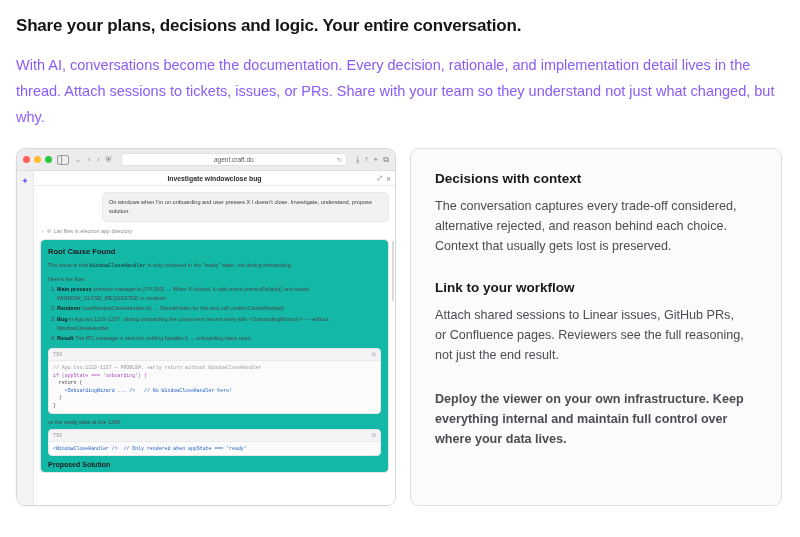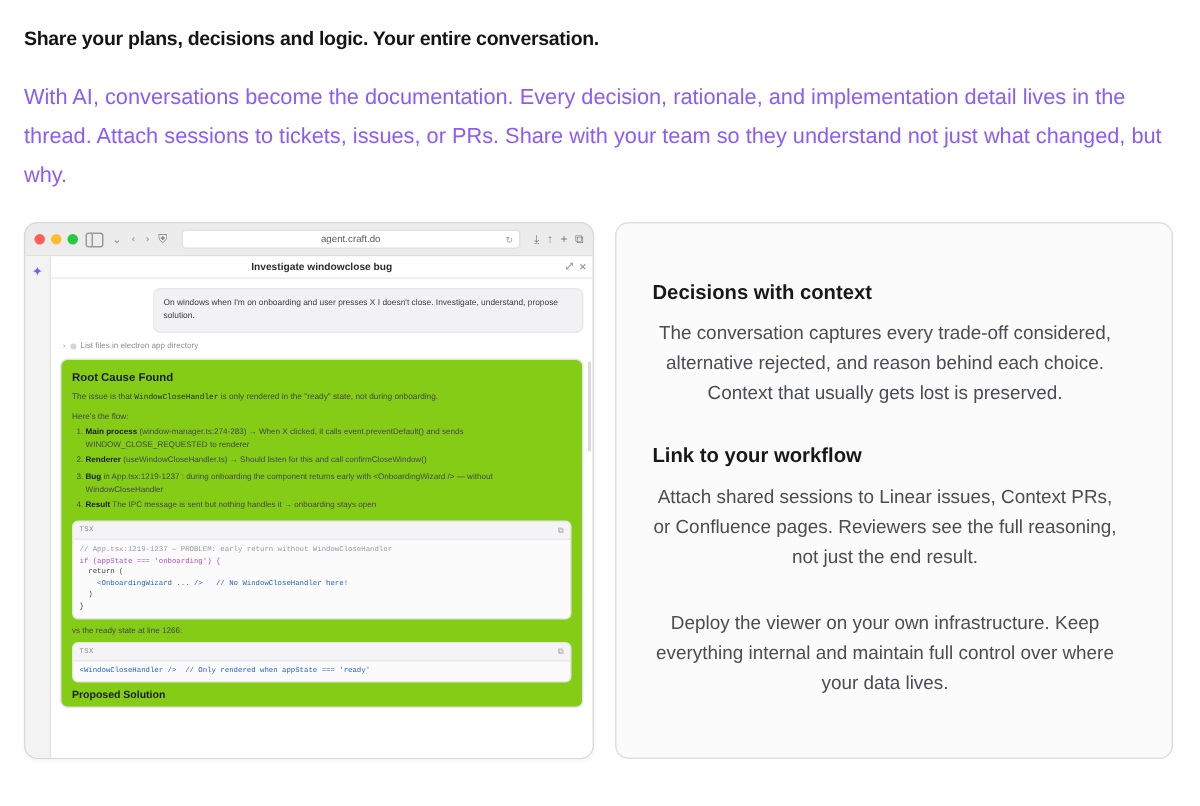--- a/index.html
+++ b/index.html
@@ -10,21 +10,21 @@
     font-family: "Liberation Sans", sans-serif;
     color: #1d1d1f;
     overflow: hidden;
   }
   .page {
     width: 800px; height: 537px;
     padding: 14px 16px 0 16px;
     position: relative;
   }
   h1.headline {
-    font-size: 13px;
+    font-size: 17px;
     line-height: 24px;
     font-weight: 700;
     letter-spacing: -0.2px;
     margin: 0 0 14px 0;
     color: #141416;
   }
   p.subhead {
     font-size: 14.5px;
     line-height: 26px;
     color: #8b5cf6;
@@ -138,21 +138,21 @@
     display: flex; align-items: center; gap: 3px;
     margin: 6px 0 5px 2px;
     font-size: 5.4px;
     color: #8c8c93;
   }
   .tool-line .caret { font-size: 5px; color: #a0a0a6; }
   .tool-line .dot { width: 4px; height: 4px; border-radius: 50%; background: #d4d4d8; display:inline-block; }
   .answer-card {
     border: 1px solid #e4e4e7;
     border-radius: 5px;
-    background: #84cc16;
+    background: #14b8a6;
     padding: 7px 7px 4px 7px;
   }
   .answer-title {
     font-size: 7.6px;
     font-weight: 700;
     color: #1b1b20;
     margin-bottom: 5px;
   }
   .answer-p {
     font-size: 5.5px;
@@ -223,30 +223,29 @@
     min-height: 358px;
     border: 1px solid #e0e0e4;
     border-radius: 9px;
     background: #fbfbfc;
     padding: 22px 24px;
   }
   .panel h3 {
     font-size: 13.5px;
     font-weight: 700;
     color: #18181b;
-    margin: 16px 0 10px 0;
+    margin: 0 0 10px 0;
   }
   .panel p {
     font-size: 12.6px;
     line-height: 20px;
     color: #4a4d53;
     margin: 0 12px 24px 0;
-    text-align: center;
-  }
-  .panel .block:last-child p { margin-bottom: 0; }
+  }
+  .panel .block:last-child p { margin-bottom: 0; font-weight: bold; }
 </style>
 </head>
 <body>
 
 <div class="page">
 
   <h1 class="headline">Share your plans, decisions and logic. Your entire conversation.</h1>
   <p class="subhead">With AI, conversations become the documentation. Every decision, rationale, and implementation detail lives in the thread. Attach sessions to tickets, issues, or PRs. Share with your team so they understand not just what changed, but why.</p>
 
   <div class="columns">
@@ -366,21 +365,21 @@
 
     <div class="panel">
 
       <div class="block">
         <h3>Decisions with context</h3>
         <p>The conversation captures every trade-off considered, alternative rejected, and reason behind each choice. Context that usually gets lost is preserved.</p>
       </div>
 
       <div class="block">
         <h3>Link to your workflow</h3>
-        <p>Attach shared sessions to Linear issues, Context PRs, or Confluence pages. Reviewers see the full reasoning, not just the end result.</p>
+        <p>Attach shared sessions to Linear issues, GitHub PRs, or Confluence pages. Reviewers see the full reasoning, not just the end result.</p>
       </div>
 
       <div class="block">
         <p>Deploy the viewer on your own infrastructure. Keep everything internal and maintain full control over where your data lives.</p>
       </div>
 
     </div>
 
   </div>
 </div>

